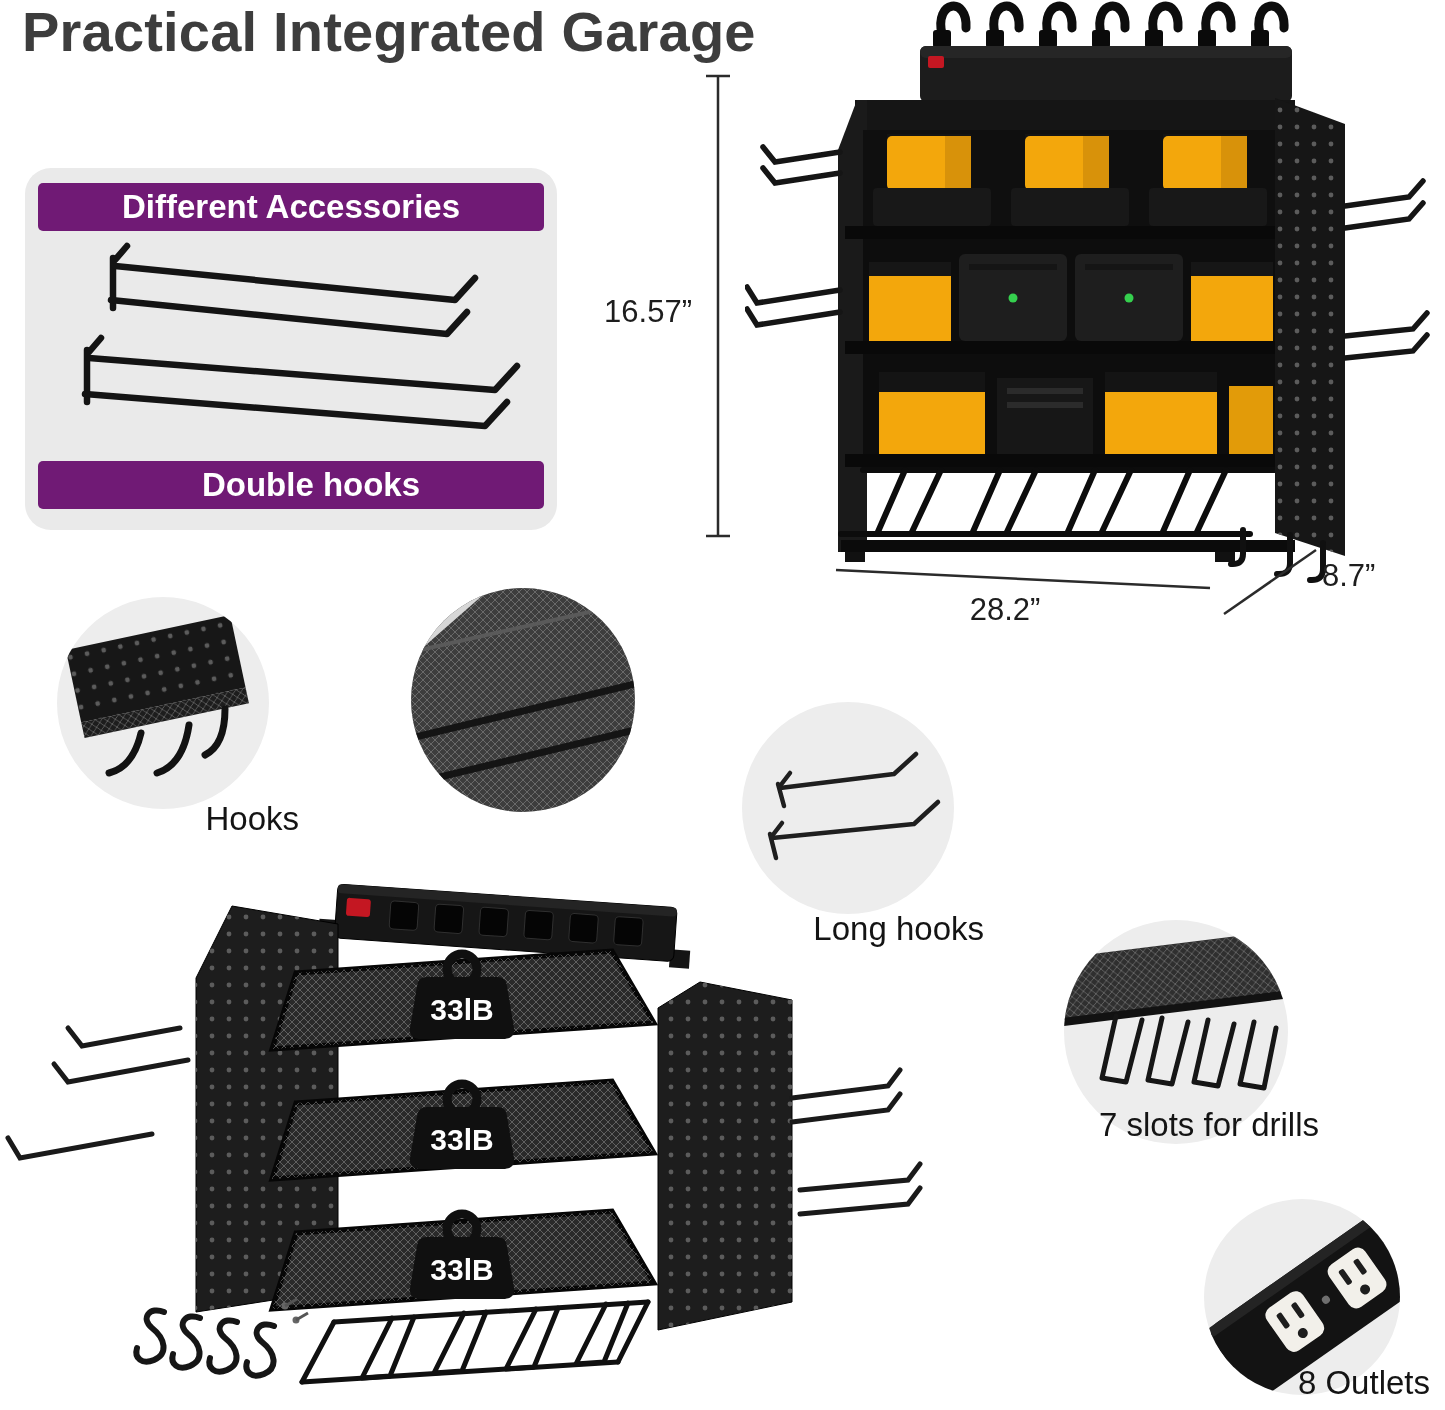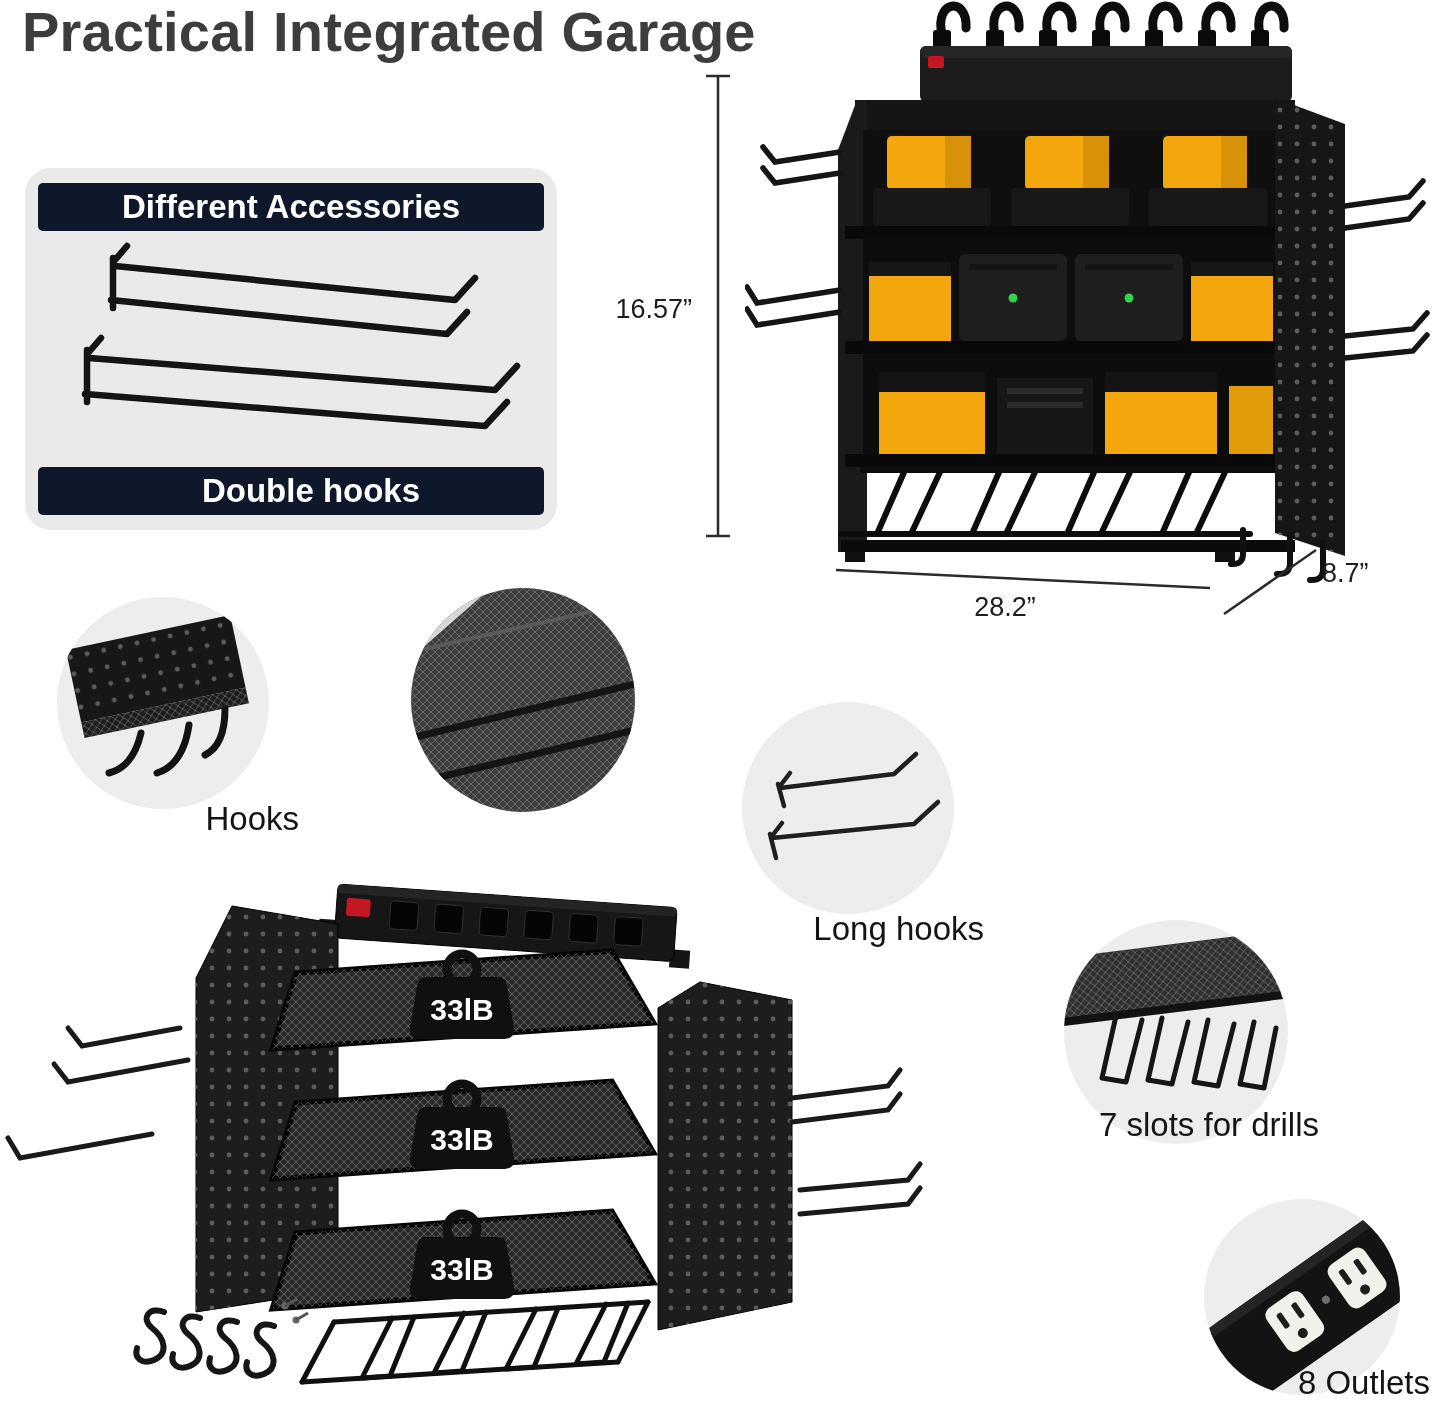--- a/index.html
+++ b/index.html
@@ -2,25 +2,25 @@
 <html><head>
 <meta charset="utf-8">
 <style>
   * { margin:0; padding:0; box-sizing:border-box; }
   html,body { background:#fff; }
   body { font-family:"Liberation Sans", sans-serif; }
   .canvas { position:relative; width:1445px; height:1410px; background:#ffffff; overflow:hidden; }
   .abs { position:absolute; }
   .title { left:22px; top:2px; font-weight:700; font-size:56px; line-height:1.07; color:#3d3d3d; letter-spacing:.2px; }
   .acc-panel { left:25px; top:168px; width:532px; height:362px; background:#eaeaea; border-radius:26px; }
-  .banner { position:absolute; left:13px; width:506px; height:48px; background:#0f172a; border-radius:5px;
+  .banner { position:absolute; left:13px; width:506px; height:48px; background:#701a75; border-radius:5px;
             color:#fff; font-weight:700; font-size:33px; display:flex; align-items:center; justify-content:center; }
   .banner-top { top:15px; }
-  .banner-bottom { top:299px;padding-left:40px; }
-  .dim-label { font-size:27px; color:#1d1d1d; }
+  .banner-bottom { top:293px;padding-left:40px; }
+  .dim-label { font-size:31px; color:#1d1d1d; }
   .circle { border-radius:50%; overflow:hidden; background:#ededed; }
   .callout-label { font-size:33px; color:#141414; text-align:right; }
   svg text { font-family:"Liberation Sans", sans-serif; }
 </style>
 </head>
 <body>
 
 <svg width="0" height="0" style="position:absolute" aria-hidden="true">
   <defs>
     <pattern id="pb-holes" width="17" height="17" patternUnits="userSpaceOnUse">

